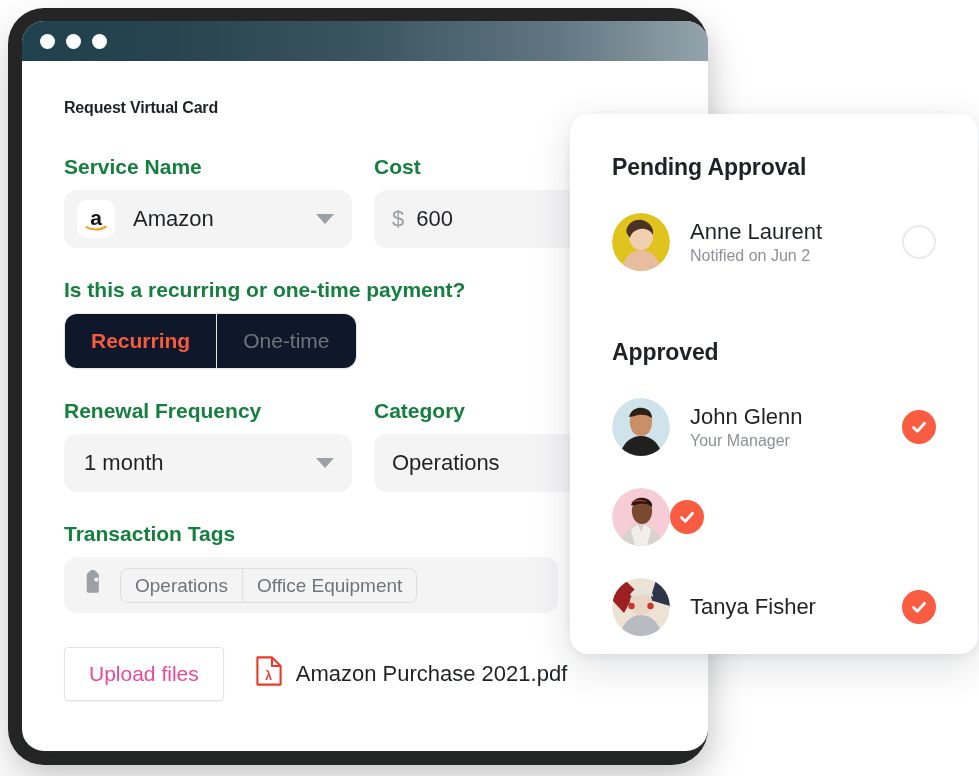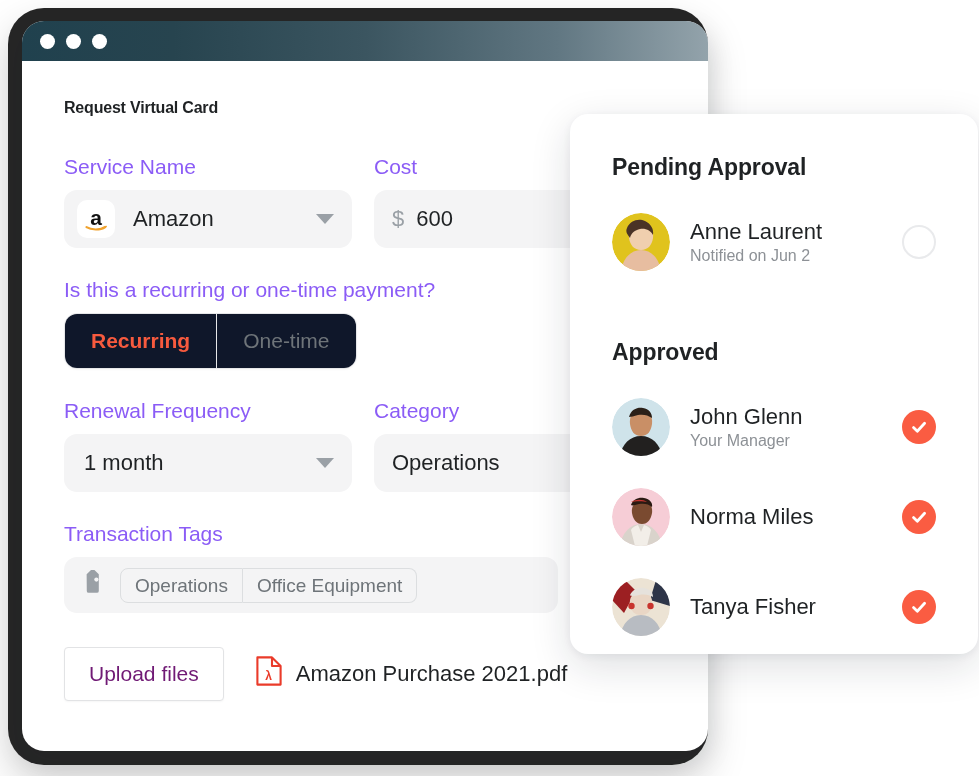--- a/index.html
+++ b/index.html
@@ -70,22 +70,22 @@
   #form-title {
     font-size: 16px;
     font-weight: bold;
     color: #1f2224;
     letter-spacing: -0.2px;
     margin: 0 0 38px 0;
   }
 
   .field-label {
     font-size: 21px;
-    color: #8b5cf6;
-    font-weight: normal;
+    color: #15803d;
+    font-weight: bold;
     margin-bottom: 11px;
     white-space: nowrap;
   }
 
   .row {
     display: flex;
     align-items: flex-start;
     gap: 22px;
   }
 
@@ -203,21 +203,21 @@
     display: flex;
     align-items: center;
     gap: 32px;
     margin-top: 34px;
   }
   #upload-button {
     border: 1px solid #e2e3e5;
     border-radius: 4px;
     background: #ffffff;
     font-size: 21px;
-    color: #701a75;
+    color: #ec4899;
     padding: 14px 24px;
     box-shadow: 0 1px 2px rgba(0,0,0,.04);
   }
   #attachment {
     display: flex;
     align-items: center;
     gap: 14px;
     font-size: 22px;
     color: #1f2224;
     white-space: nowrap;
@@ -447,23 +447,20 @@
       <span class="avatar">
         <svg width="58" height="58" viewBox="0 0 58 58" aria-hidden="true">
           <circle cx="29" cy="29" r="29" fill="#f6cdd6"></circle>
           <path d="M30 13 c7 0 11 5 10 12 c-1 6 -4 11 -10 11 c-6 0 -9 -5 -10 -11 c-1 -7 3 -12 10 -12 z" fill="#7a4a30"></path>
           <path d="M19 17 c2 -6 8 -8 13 -7 c6 1 9 5 8 9 c-3 -3 -8 -4 -13 -3 c-4 1 -7 2 -8 1 z" fill="#2a1a12"></path>
           <path d="M19 14 c5 -3 12 -3 16 0 c-3 -1 -12 -1 -16 0 z" fill="#c6352f"></path>
           <path d="M29 36 c11 0 19 9 21 22 H8 c2 -13 10 -22 21 -22 z" fill="#d9d3cb"></path>
           <path d="M26 37 l3 7 l3 -7 c4 1 6 3 7 5 l-4 16 h-12 l-4 -16 c1 -2 3 -4 7 -5 z" fill="#f2eee8"></path>
         </svg>
       </span>
-      <span class="person-text">
-        <span class="person-name" style="display: block;">Norma Miles</span>
-      </span>
       <span class="status approved">
         <svg class="check" width="20" height="20" viewBox="0 0 20 20" aria-hidden="true">
           <path d="M4.5 10.6 L8.3 14.2 L15.6 6.2" fill="none" stroke="#ffffff" stroke-width="2.8" stroke-linecap="round" stroke-linejoin="round"></path>
         </svg>
       </span>
     </div>
 
     <div class="person-row">
       <span class="avatar">
         <svg width="58" height="58" viewBox="0 0 58 58" aria-hidden="true">

